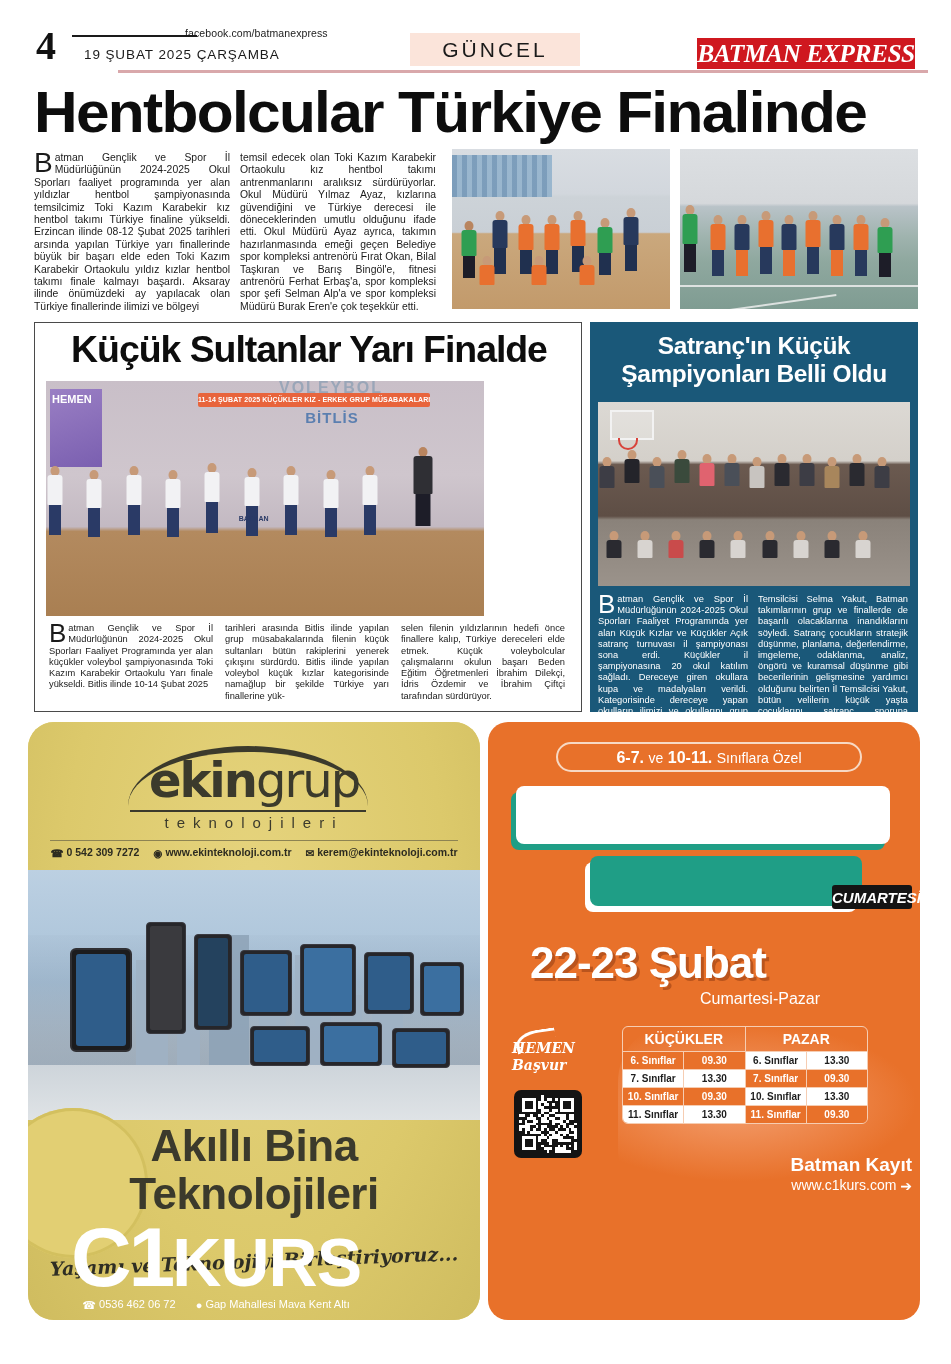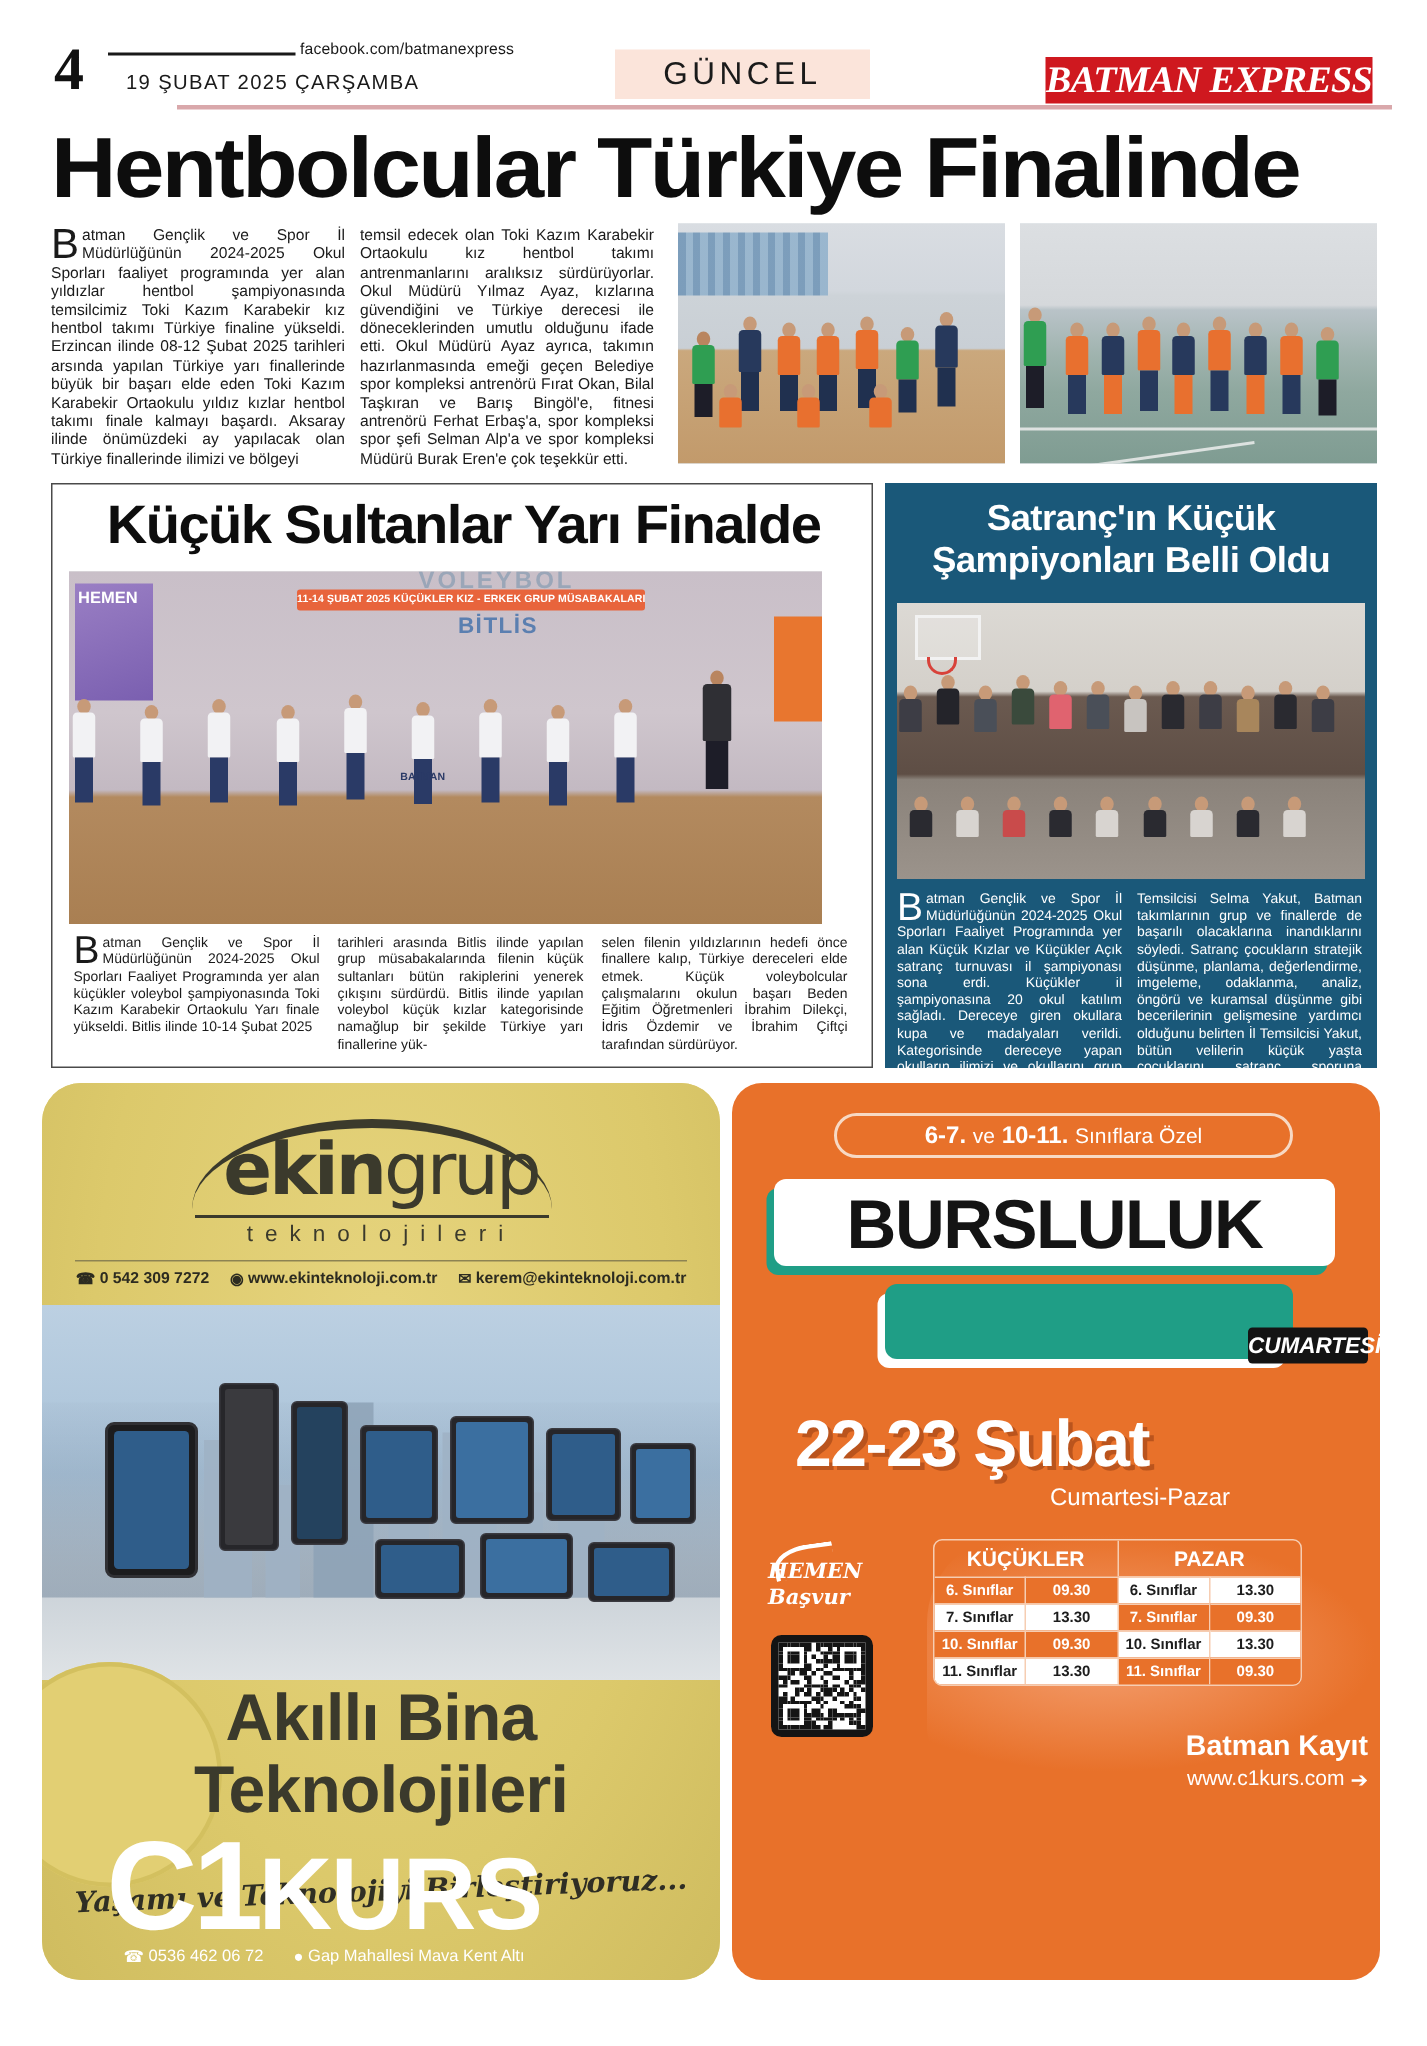--- a/index.html
+++ b/index.html
@@ -16,21 +16,21 @@
   .pagenum {
     position: absolute; left: 36px; top: 26px;
     font-size: 40px; font-weight: 700; color: #111;
     font-family: "Liberation Serif", serif; line-height: 1;
   }
   .hdr-rule-top {
     position: absolute; left: 72px; top: 35px; width: 125px; height: 2px;
     background: #1a1a1a;
   }
   .fb-url {
-    position: absolute; left: 200px; top: 27px;
+    position: absolute; left: 185px; top: 27px;
     font-size: 10.5px; color: #1a1a1a; letter-spacing: .1px;
     font-family: "Liberation Sans", sans-serif;
   }
   .hdr-date {
     position: absolute; left: 84px; top: 47px;
     font-size: 13.5px; color: #1a1a1a; letter-spacing: .9px;
   }
   .guncel-box {
     position: absolute; left: 410px; top: 33px; width: 170px; height: 33px;
     background: #fbe4da;
@@ -108,21 +108,21 @@
   .vb-block {
     position: absolute; left: 34px; top: 322px; width: 548px; height: 390px;
     border: 1px solid #4a4a4a; background: #fff;
   }
   .vb-title {
     position: absolute; left: 0; top: 6px; width: 548px; text-align: center;
     font-size: 36px; font-weight: 700; color: #0d0d0d; letter-spacing: -1px;
     transform: scaleX(1.04);
   }
   .vb-photo {
-    position: absolute; left: 11px; top: 58px; width: 502px; height: 235px;
+    position: absolute; left: 11px; top: 58px; width: 438px; height: 235px;
     overflow: hidden; background: #b9b3ba;
   }
   .vb-bg { position:absolute; inset:0;
     background: linear-gradient(to bottom, #c9bfc8 0%, #cfc6cd 40%, #c3b9c2 62%, #b38a5f 64%, #a97f52 100%); }
   .vb-banner {
     position: absolute; left: 152px; top: 12px; width: 232px; height: 14px;
     background: #e8643c; border-radius: 2px; color:#fff;
     font-size: 7px; line-height: 14px; text-align: center; letter-spacing: .1px;
     font-weight: 600; overflow:hidden; white-space: nowrap;
   }
@@ -718,21 +718,20 @@
   </div>
 
   <div class="grade-pill">
     <span>6-7.</span>
     <span class="light">ve</span>
     <span>10-11.</span>
     <span class="light">Sınıflara Özel</span>
   </div>
 
   <div class="burs-box"></div>
-  <div class="burs-text">BURSLULUK</div>
 
   <div class="sinav-box"></div>
 
   <div class="ucretsiz-box"></div>
   <div class="ucretsiz-text">CUMARTESİ</div>
 
   <div class="c1-date">22-23 Şubat</div>
   <div class="c1-date-sub">Cumartesi-Pazar</div>
 
   <div class="hemen-arrow"></div>

